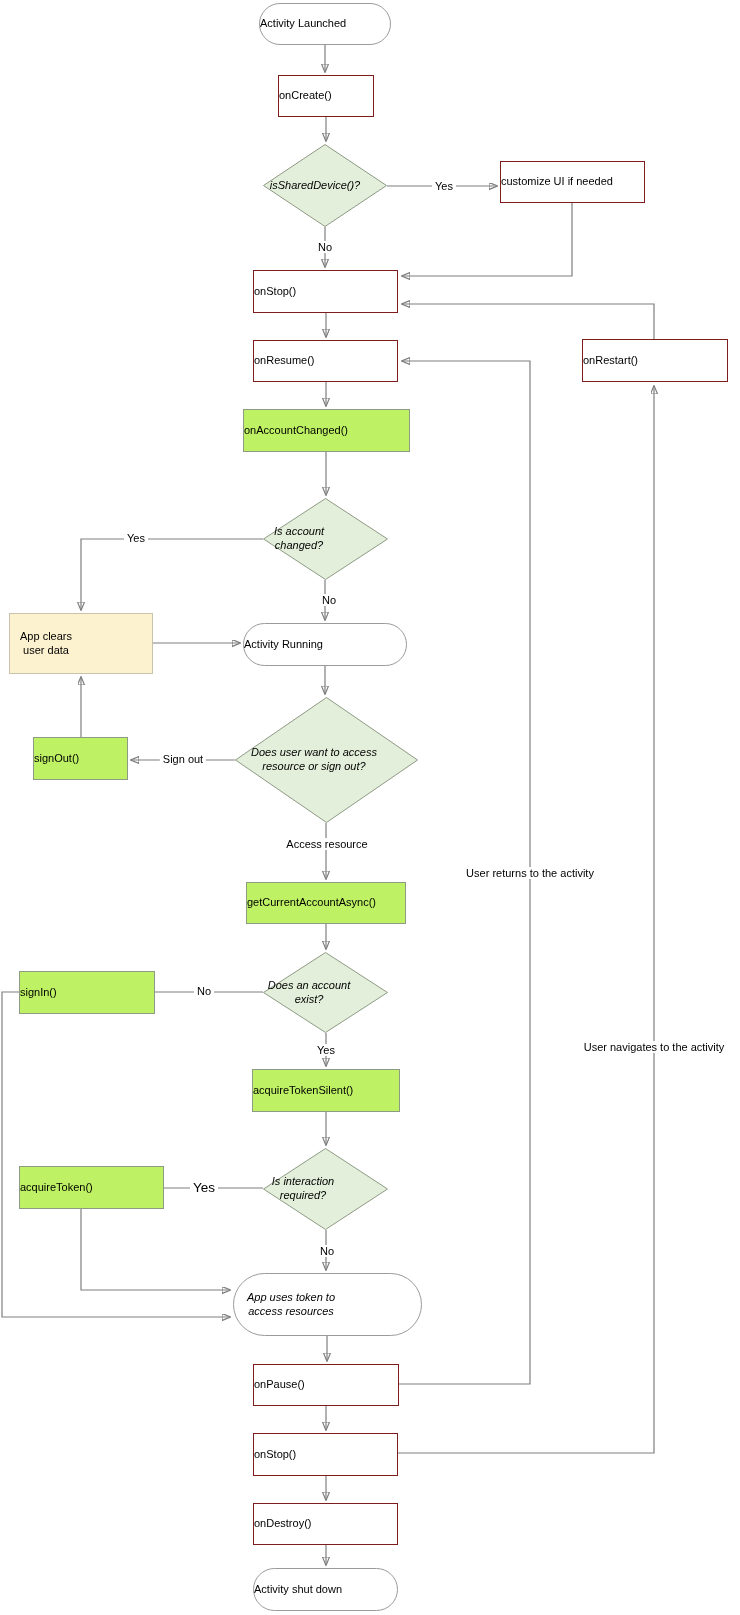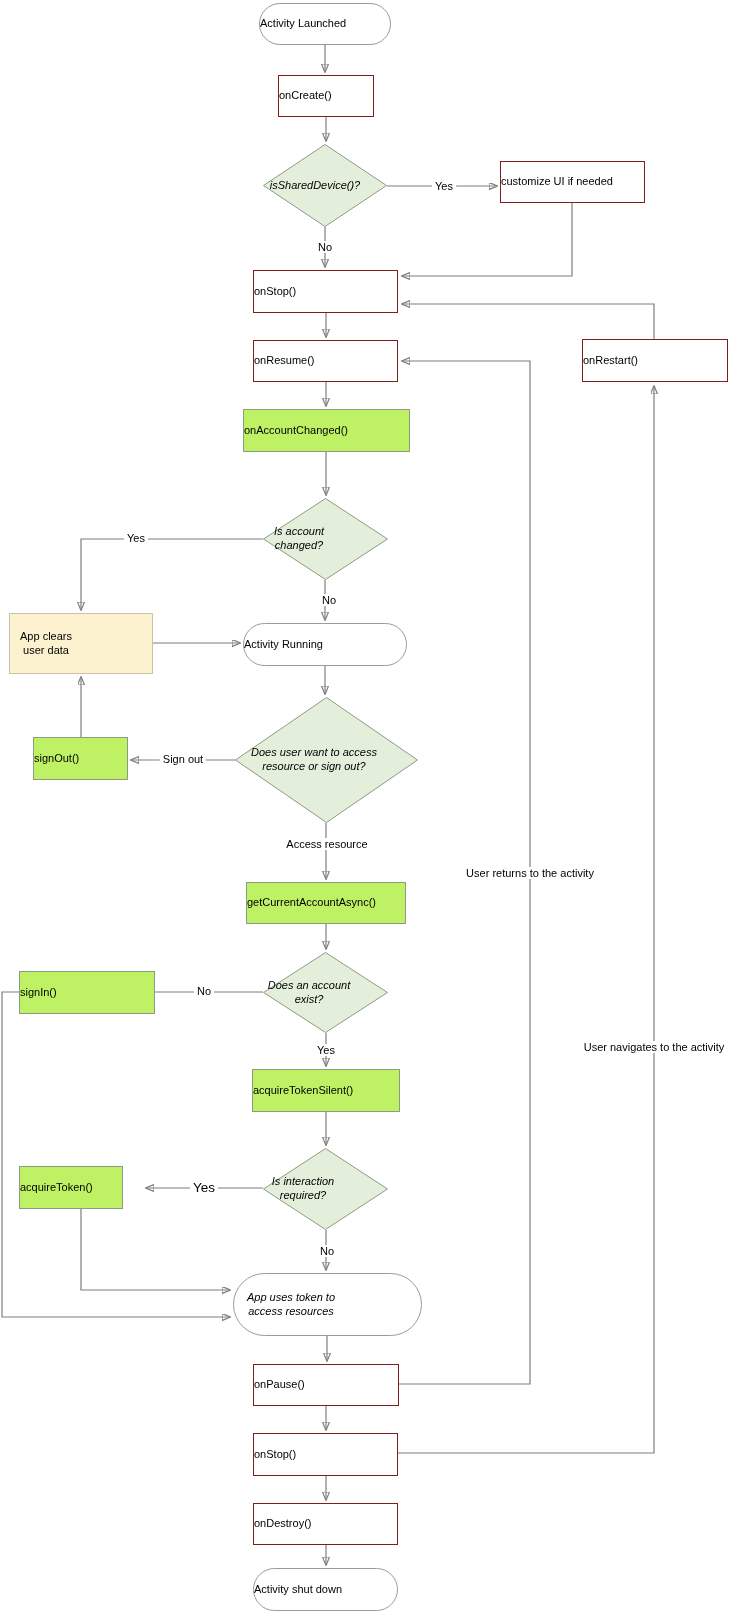--- a/index.html
+++ b/index.html
@@ -110,21 +110,21 @@
   </div>
   <div class="node rect green" style="left:246px;top:882px;width:160px;height:42px">
     <span class="lbl">getCurrentAccountAsync()</span>
   </div>
   <div class="node rect green" style="left:19px;top:971px;width:136px;height:43px">
     <span class="lbl">signIn()</span>
   </div>
   <div class="node rect green" style="left:252px;top:1069px;width:148px;height:43px">
     <span class="lbl">acquireTokenSilent()</span>
   </div>
-  <div class="node rect green" style="left:19px;top:1166px;width:104px;height:43px">
+  <div class="node rect green" style="left:19px;top:1166px;width:145px;height:43px">
     <span class="lbl">acquireToken()</span>
   </div>
   <div class="node rect" style="left:253px;top:1364px;width:146px;height:42px">
     <span class="lbl">onPause()</span>
   </div>
   <div class="node rect" style="left:253px;top:1433px;width:145px;height:43px">
     <span class="lbl">onStop()</span>
   </div>
   <div class="node rect" style="left:253px;top:1503px;width:145px;height:42px">
     <span class="lbl">onDestroy()</span>

